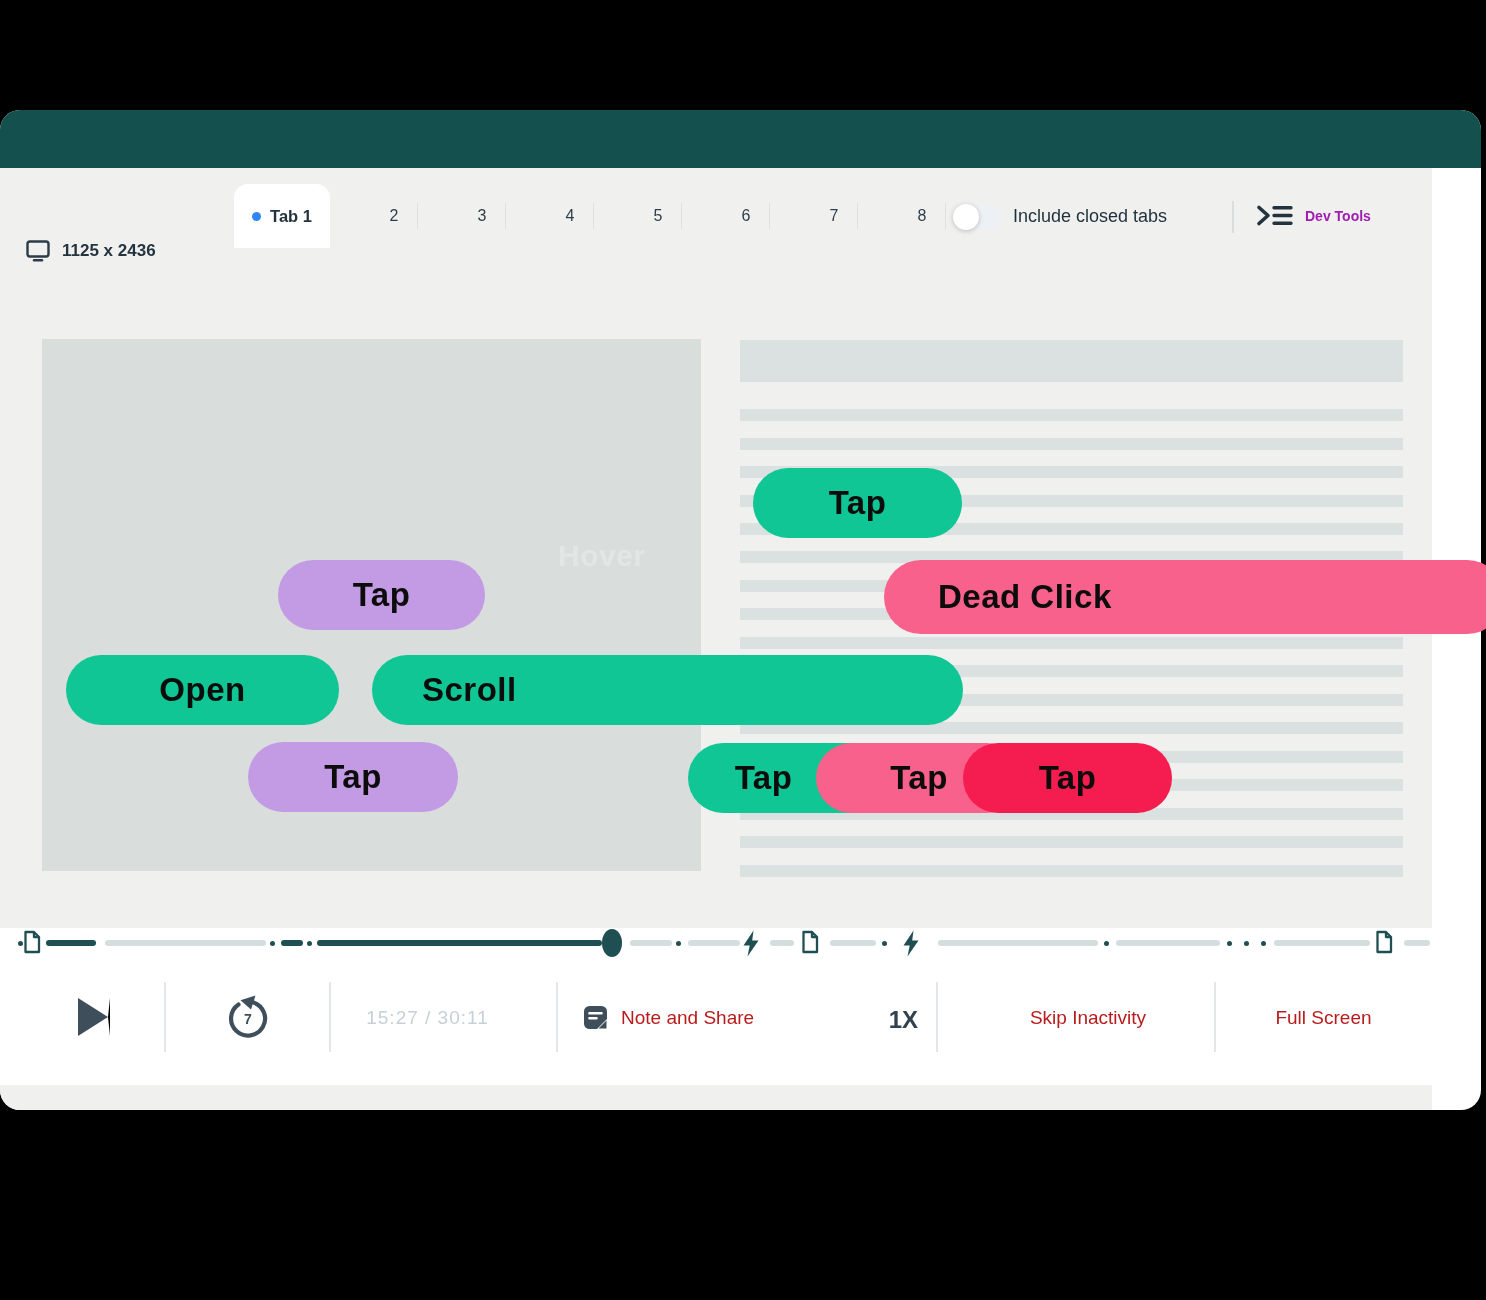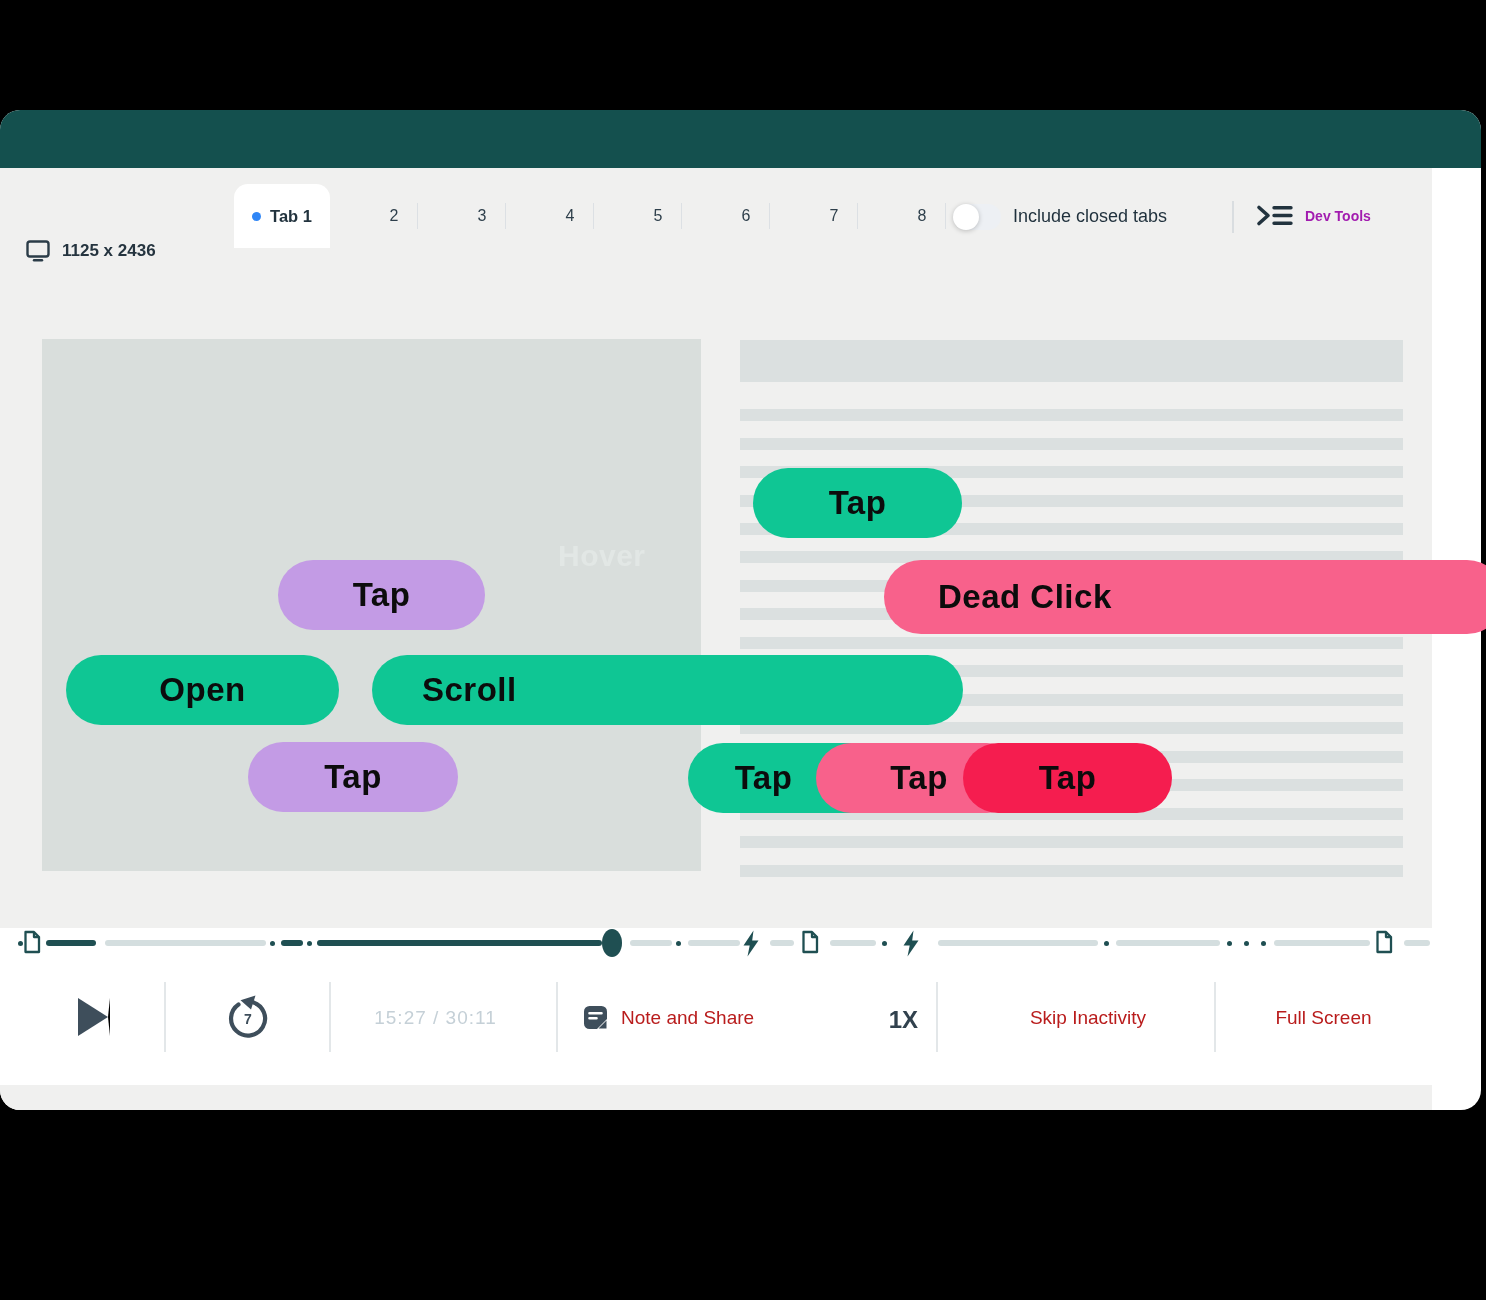--- a/index.html
+++ b/index.html
@@ -45,21 +45,21 @@
   .seg{position:absolute;top:12px;height:6px;border-radius:3px;}
   .seg.dark{background:#1F4F52;}
   .seg.light{background:#D4DEDF;}
   .tdot{position:absolute;top:12.5px;width:5px;height:5px;border-radius:50%;background:#1F4F52;}
   .playhead{position:absolute;top:1px;width:20px;height:28px;border-radius:50%;background:#1F4F52;cursor:grab;}
   .ticon{position:absolute;top:2px;}
   .cdiv{position:absolute;top:54px;width:1.5px;height:70px;background:#E3E7E9;}
   .ctl{position:absolute;font-size:19px;font-weight:500;color:#b91c1c;}
   .play{position:absolute;left:78px;top:70px;width:0;height:0;border-left:30px solid #3E4E5B;border-top:19px solid transparent;border-bottom:19px solid transparent;background:none;padding:0;cursor:pointer;}
   .rewind{position:absolute;left:225px;top:67px;cursor:pointer;}
-  .time{position:absolute;left:322px;top:79px;width:227px;text-align:center;font-size:19px;font-weight:500;color:#C5D0D7;letter-spacing:1px;}
+  .time{position:absolute;left:314px;top:79px;width:227px;text-align:center;font-size:19px;font-weight:500;color:#C5D0D7;letter-spacing:1px;}
   .note{position:absolute;left:582px;top:76px;display:flex;align-items:center;gap:12px;cursor:pointer;}
   .speed{position:absolute;left:858px;top:78px;width:60px;text-align:right;font-size:24px;font-weight:700;color:#31414D;cursor:pointer;}
   .skip{position:absolute;left:937px;top:79px;width:278px;text-align:center;cursor:pointer;padding-left:24px;}
   .fullscreen{position:absolute;left:1215px;top:79px;width:217px;text-align:center;cursor:pointer;}
 </style>
 </head>
 <body>
 
 <div class="page">
   <div class="card">

